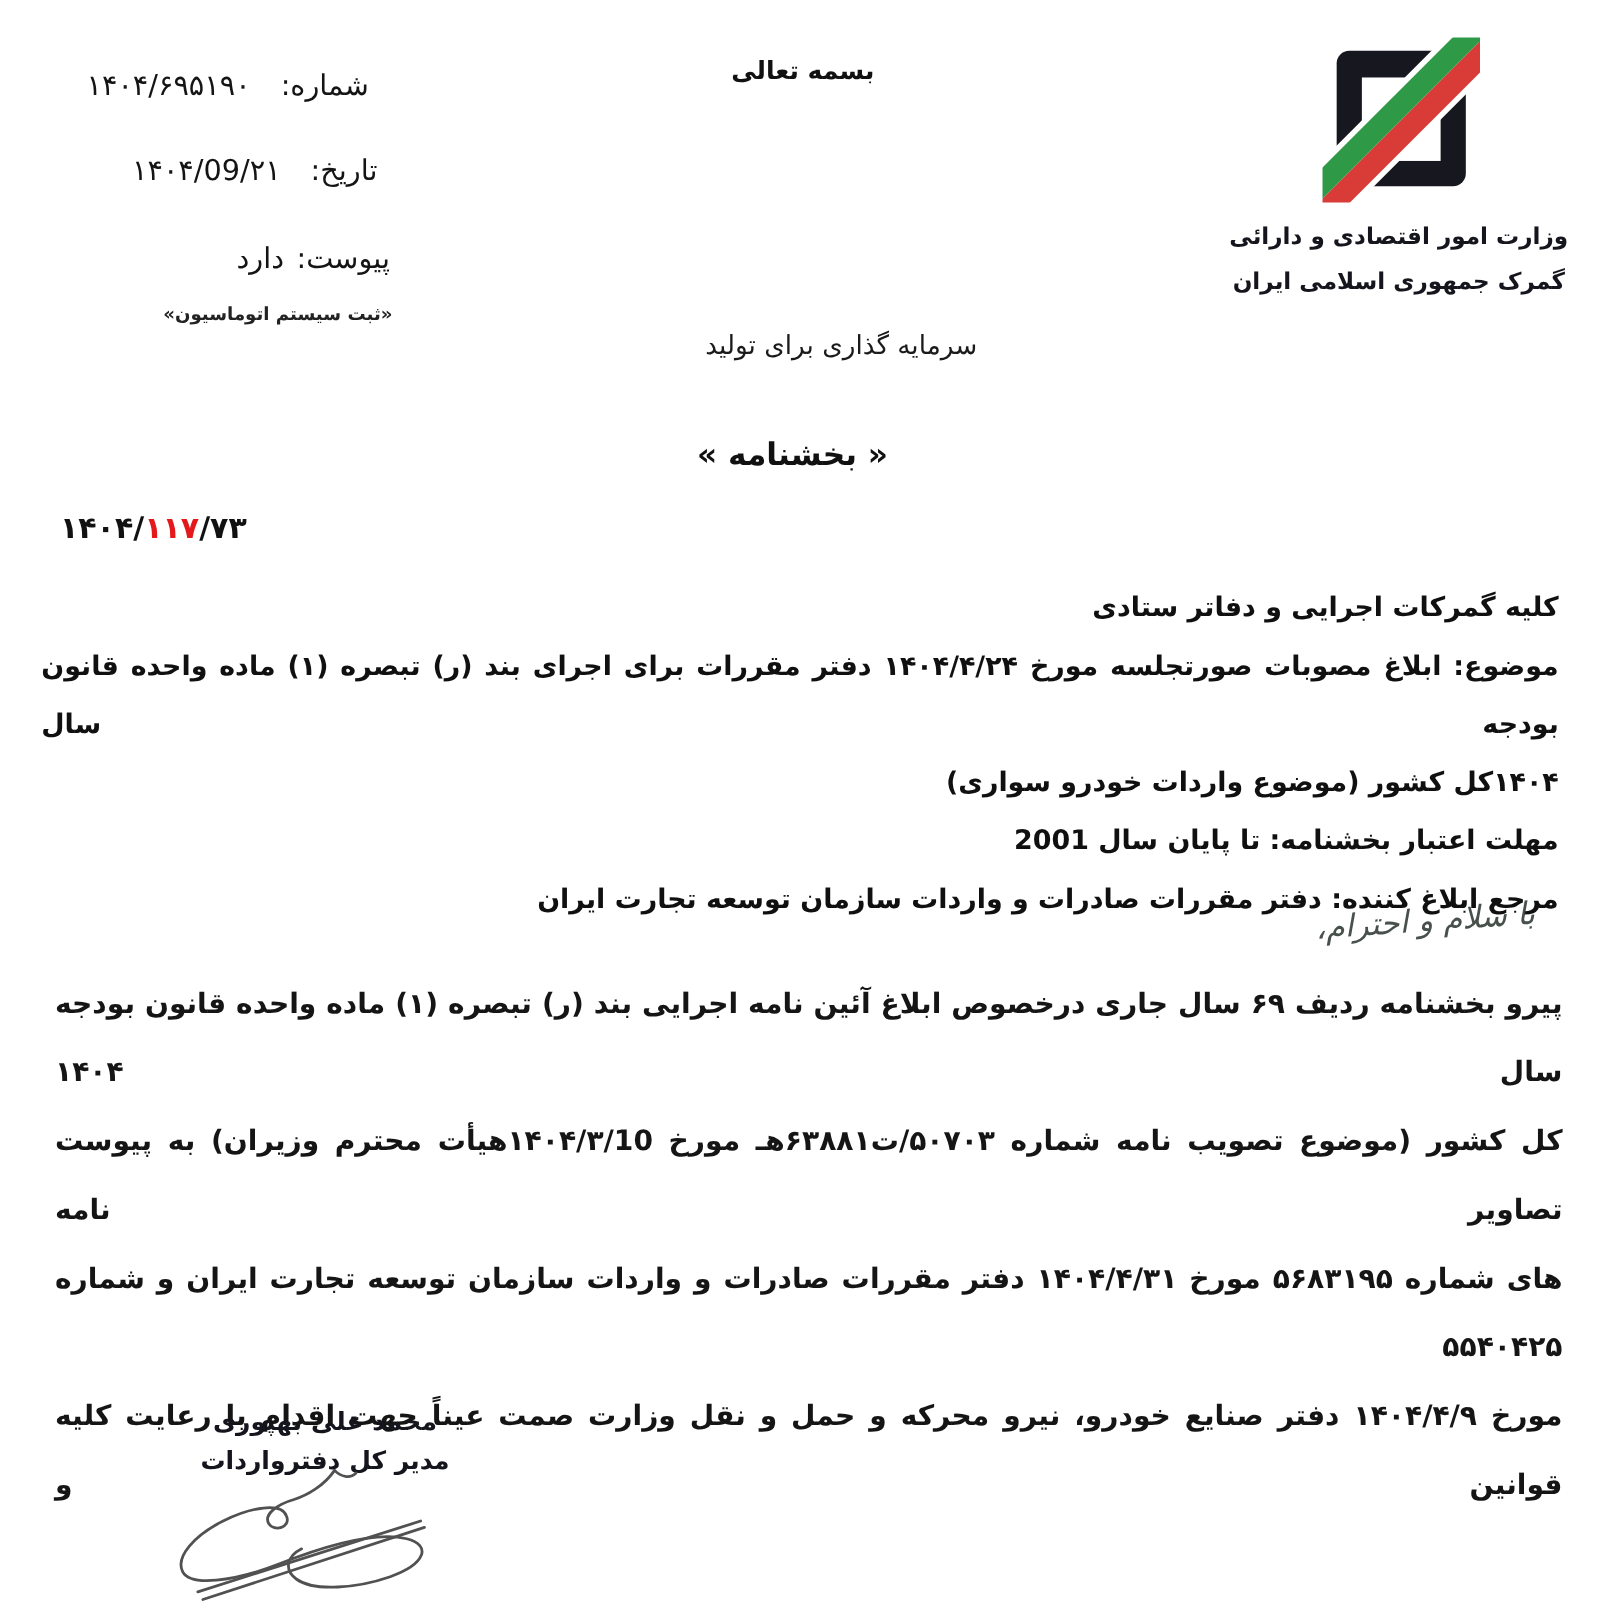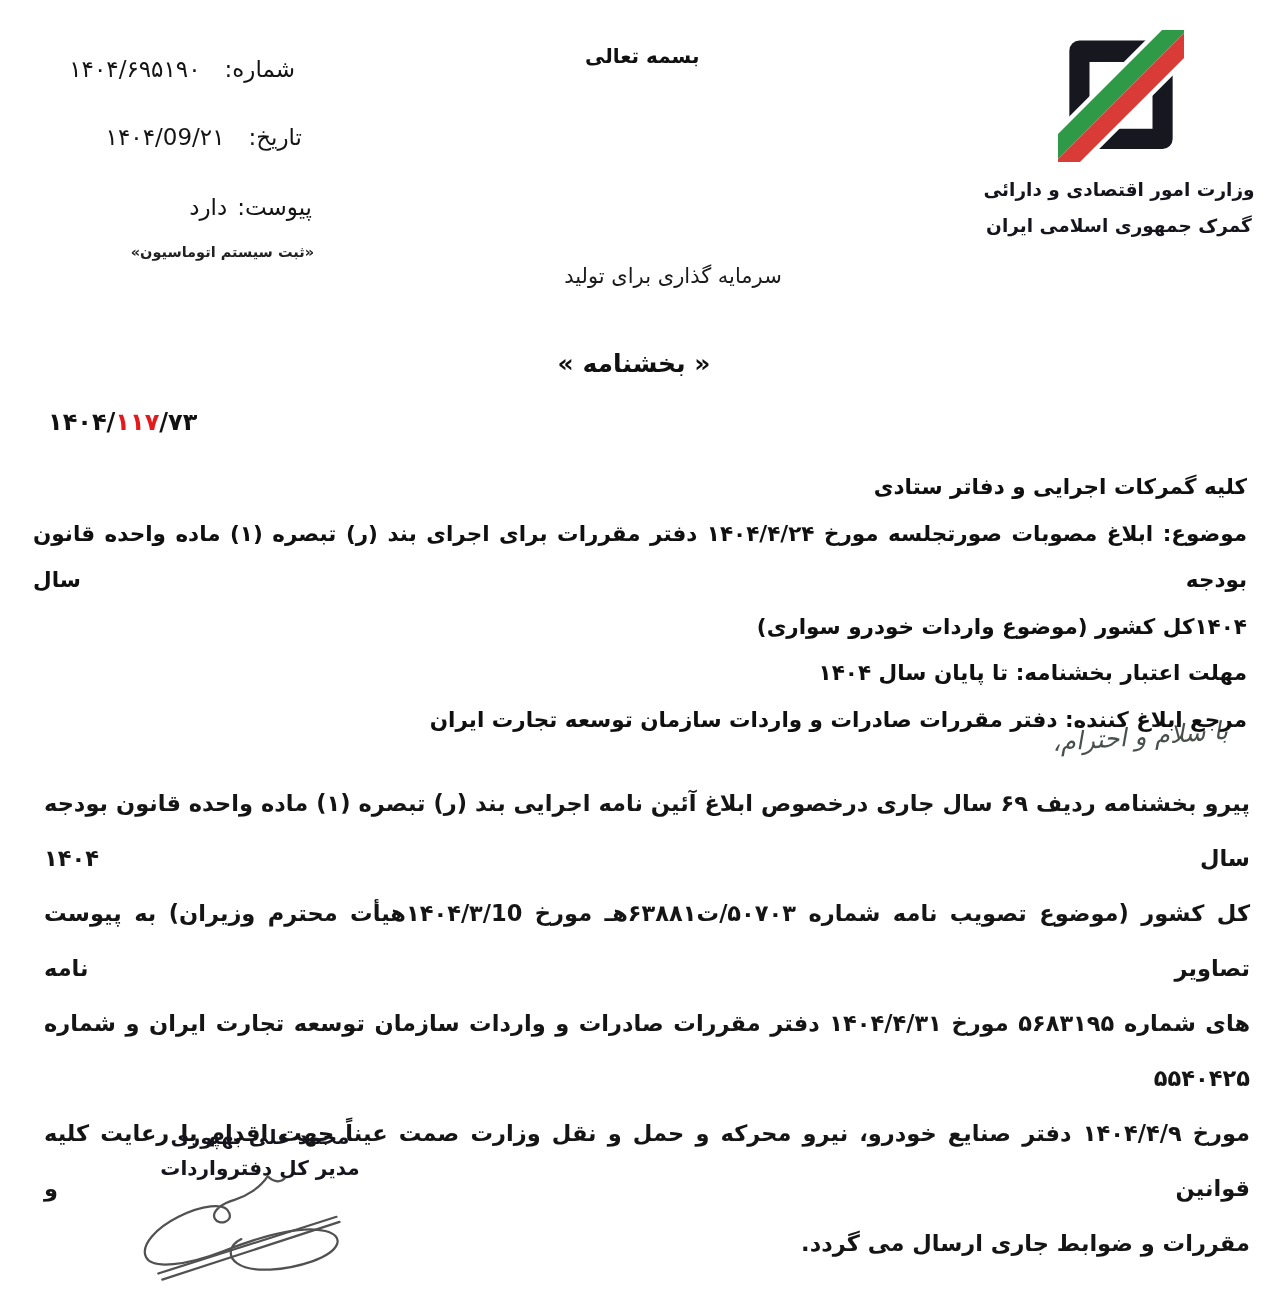--- a/index.html
+++ b/index.html
@@ -78,32 +78,31 @@
   <div class="doc-type">« بخشنامه »</div>
 
   <div class="circ-num">
     <span>۱۴۰۴/</span><span class="red">۱۱۷</span><span>/۷۳</span>
   </div>
 
   <div class="info-block">
     <div class="line">کلیه گمرکات اجرایی و دفاتر ستادی</div>
     <div class="justify-line">موضوع: ابلاغ مصوبات صورتجلسه مورخ ۱۴۰۴/۴/۲۴ دفتر مقررات برای اجرای بند (ر) تبصره (۱) ماده واحده قانون بودجه سال</div>
     <div class="line">۱۴۰۴کل کشور (موضوع واردات خودرو سواری)</div>
-    <div class="line">مهلت اعتبار بخشنامه: تا پایان سال ۱۴۰۴</div>
+    <div class="line">مهلت اعتبار بخشنامه: تا پایان سال 2001</div>
     <div class="line">مرجع ابلاغ کننده: دفتر مقررات صادرات و واردات سازمان توسعه تجارت ایران</div>
   </div>
 
   <div class="salutation">با سلام و احترام،</div>
 
   <div class="body-block">
     <div class="justify-line">پیرو بخشنامه ردیف ۶۹ سال جاری درخصوص ابلاغ آئین نامه اجرایی بند (ر) تبصره (۱) ماده واحده قانون بودجه سال ۱۴۰۴</div>
     <div class="justify-line">کل کشور (موضوع تصویب نامه شماره ۵۰۷۰۳/ت۶۳۸۸۱هـ مورخ ۱۴۰۴/۳/10هیأت محترم وزیران) به پیوست تصاویر نامه</div>
     <div class="justify-line">های شماره ۵۶۸۳۱۹۵ مورخ ۱۴۰۴/۴/۳۱ دفتر مقررات صادرات و واردات سازمان توسعه تجارت ایران و شماره ۵۵۴۰۴۲۵</div>
     <div class="justify-line">مورخ ۱۴۰۴/۴/۹ دفتر صنایع خودرو، نیرو محرکه و حمل و نقل وزارت صمت عیناً جهت اقدام با رعایت کلیه قوانین و</div>
-    <div class="last-line">مقررات و ضوابط جاری ارسال می گردد.</div>
   </div>
 
   <div class="sig-text">
     <div>محمد علی بهپوری</div>
     <div>مدیر کل دفترواردات</div>
   </div>
   <div class="sig-scribble">
     <svg viewBox="0 0 235 118" width="238" height="120" aria-hidden="true">
       <g fill="none" stroke="#515151" stroke-width="2.2" stroke-linecap="round" stroke-linejoin="round">
         <path d="M128 4 C120 16 106 24 96 27 C82 31 72 39 76 46 C80 53 94 49 90 40 C86 29 62 33 40 44 C18 55 2 72 8 84 C14 96 48 92 84 78 C122 63 160 52 185 58 C205 63 200 78 172 88 C146 97 112 100 98 90 C88 83 90 72 102 66"></path>

